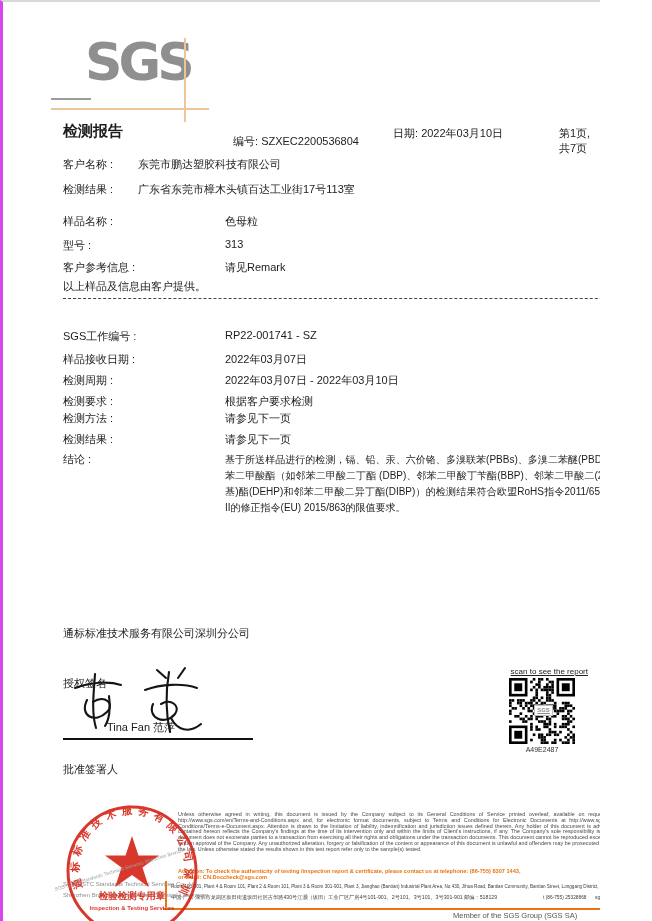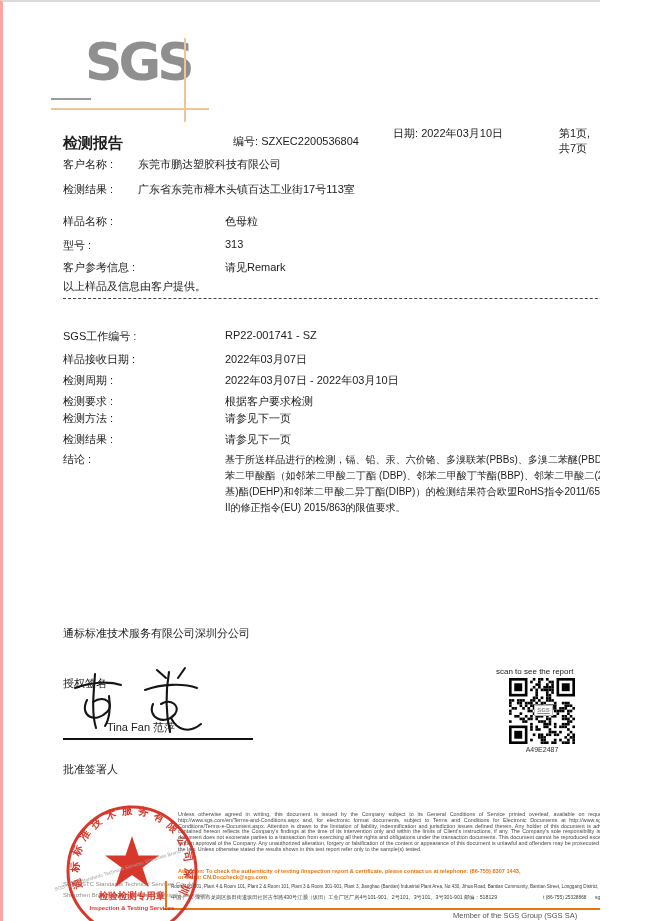--- a/index.html
+++ b/index.html
@@ -1,47 +1,47 @@
 <!DOCTYPE html>
 <html><head>
 <meta charset="utf-8">
 <style>
   html,body{margin:0;padding:0;background:#ffffff;}
   body{font-family:"Liberation Sans","DejaVu Sans",sans-serif;color:#1c1c1c;}
   .page{position:relative;width:600px;height:921px;background:#fff;overflow:hidden;
-        border-left:3px solid #fca5a5;border-top:2px solid #d9d9d9;box-sizing:border-box;}
+        border-left:3px solid #d946ef;border-top:2px solid #d9d9d9;box-sizing:border-box;}
   .abs{position:absolute;}
   
   .sgs-logo{left:82px;top:34px;font-size:52px;font-weight:bold;color:#8f8f8f;
             letter-spacing:-4px;line-height:1;font-family:"DejaVu Sans",sans-serif;}
   .logo-underline-gray{left:48px;top:96px;width:40px;height:2px;background:#9b9b9b;}
   .logo-hline{left:48px;top:106px;width:158px;height:2px;background:#eec49a;}
   .logo-vline{left:181px;top:36px;width:2px;height:84px;background:#eec49a;}
-  .report-title{left:60px;top:132px;font-size:15px;font-weight:bold;}
+  .report-title{left:60px;top:120px;font-size:15px;font-weight:bold;}
   .hdr-no{left:230px;top:132px;font-size:11px;}
   .hdr-date{left:390px;top:124px;font-size:11px;}
   .hdr-page{left:556px;top:124px;font-size:11px;}
   .frow{position:absolute;left:60px;font-size:11px;}
   .frow .l{position:absolute;left:0;top:0;width:160px;}
   .frow .v{position:absolute;top:0;white-space:nowrap;}
   .v-client{left:75px;}
   .v-wide{left:162px;}
   .note{left:60px;top:277px;font-size:11px;}
   .divider{left:60px;top:296px;width:590px;height:0;border-top:1px dashed #444;}
   .conclusion{position:absolute;left:222px;top:450px;width:412px;font-size:10px;
               line-height:16px;text-align:justify;}
   
   .company-name{left:60px;top:624px;font-size:11px;}
   .auth-label{left:60px;top:674px;font-size:11px;}
   .sig-svg{left:62px;top:658px;}
   .sig-line{left:60px;top:736px;width:190px;height:2px;background:#111;}
   .signer{left:60px;top:718px;font-size:11px;margin-left:44px;}
   .signer-role{left:60px;top:760px;font-size:11px;}
   
-  .qr-caption{left:493px;top:665px;width:92px;font-size:8px;text-align:left;color:#222;}
+  .qr-caption{left:493px;top:665px;width:92px;font-size:8px;text-align:right;color:#222;text-decoration:underline;}
   .qr-box{left:506px;top:676px;width:66px;height:66px;}
   .qr-chip{left:531px;top:703px;width:17px;height:9px;background:#fff;border:0.5px solid #bbb;
            font-size:6px;font-weight:bold;color:#8a8a8a;text-align:center;line-height:9px;
            text-decoration:underline;}
   .qr-code-text{left:493px;top:744px;width:92px;text-align:center;font-size:7px;color:#333;}
   
   .legal{position:absolute;left:175px;top:810px;width:474px;font-size:5.4px;line-height:5.8px;
          color:#4a4a4a;text-align:justify;}
   .attention{position:absolute;left:175px;top:866px;width:474px;font-size:5.6px;line-height:6px;
              font-weight:bold;}

